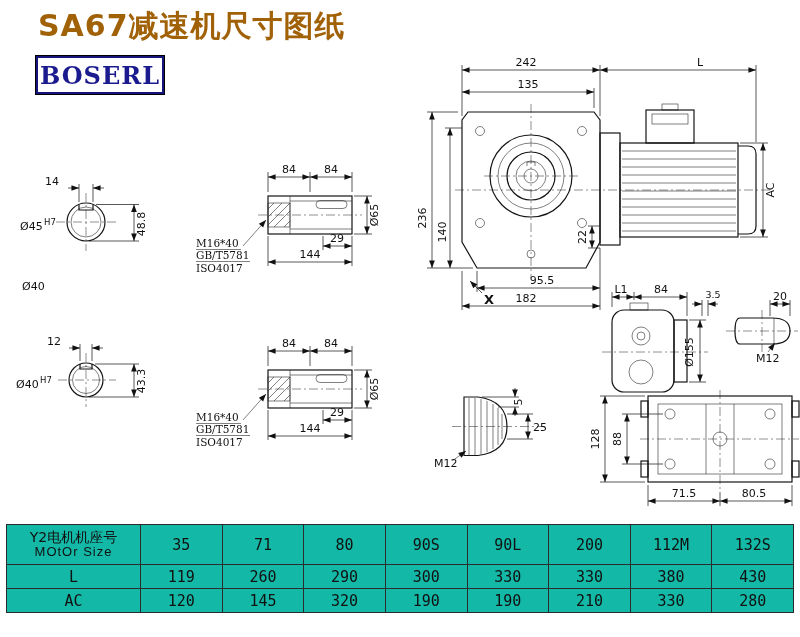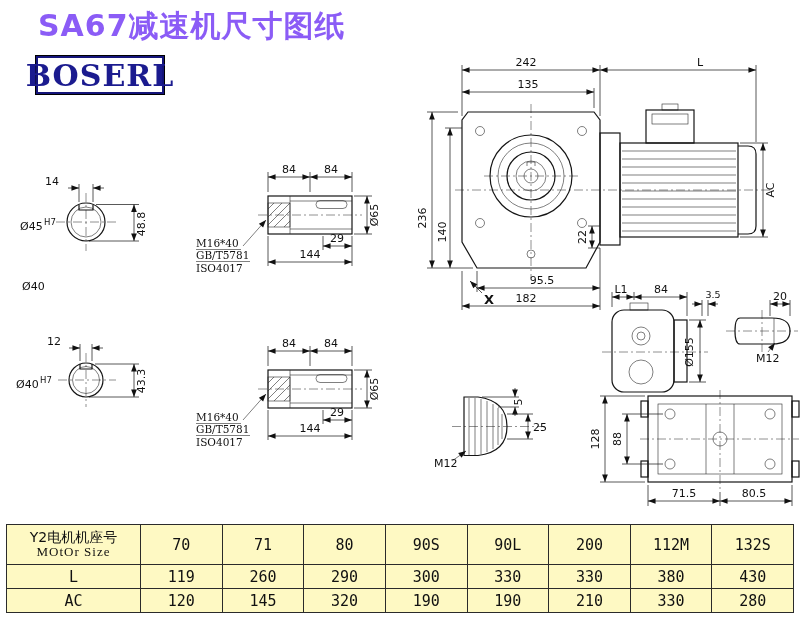--- a/index.html
+++ b/index.html
@@ -1,40 +1,40 @@
 <!DOCTYPE html>
 <html><head>
 <meta charset="utf-8">
 <style>
   html,body{margin:0;padding:0;}
   body{width:800px;height:637px;position:relative;background:#fff;overflow:hidden;
        font-family:"DejaVu Sans",sans-serif;color:#111;}
-  #title{position:absolute;left:38px;top:6px;font-size:30px;font-weight:bold;letter-spacing:1px;color:#8b5cf6;}
+  #title{position:absolute;left:38px;top:6px;font-size:30px;font-weight:bold;letter-spacing:1px;color:#a16207;}
   #logo{position:absolute;left:36px;top:56px;width:124px;height:34px;border:2px solid #14147a;
         box-shadow:0 0 0 1px #000;background:#fff;display:flex;align-items:center;justify-content:center;}
-  #logo span{font-family:"DejaVu Serif",serif;font-weight:bold;font-size:30px;color:#1b1b8f;letter-spacing:1px;}
+  #logo span{font-family:"DejaVu Serif",serif;font-weight:bold;font-size:24px;color:#1b1b8f;letter-spacing:1px;}
   svg#drawing{position:absolute;left:0;top:0;}
   .ln{stroke:#151515;stroke-width:1.2;fill:none;}
   .thin{stroke:#2a2a2a;stroke-width:0.6;fill:none;}
   .dim{stroke:#222;stroke-width:0.75;fill:none;}
   .cl{stroke:#333;stroke-width:0.55;fill:none;stroke-dasharray:9 3 2 3;}
   text{fill:#111;}
   .t{font-family:"DejaVu Sans",sans-serif;font-size:11px;}
   .ts{font-family:"DejaVu Sans",sans-serif;font-size:8.5px;}
   .ts2{font-family:"DejaVu Sans",sans-serif;font-size:9.5px;}
   .tser{font-family:"DejaVu Serif",serif;font-size:10.5px;}
   .tb{font-family:"DejaVu Sans",sans-serif;font-size:13px;font-weight:bold;}
   #dimtable{position:absolute;left:6px;top:524px;width:788px;border-collapse:collapse;
-            table-layout:fixed;background:#fef9c3;}
+            table-layout:fixed;background:#14b8a6;}
   #dimtable th,#dimtable td{border:1px solid #2b2b2b;text-align:center;vertical-align:middle;
             padding:0;font-family:"DejaVu Sans Mono",monospace;font-size:15px;font-weight:normal;color:#111;}
   #dimtable tr.r0{height:40px;}
   #dimtable tr.rv{height:24px;}
   .hdr-cn{font-family:"DejaVu Sans",sans-serif;font-size:14px;line-height:1.15;}
-  .hdr-en{font-family:Liberation Serif, serif;font-size:13px;letter-spacing:1px;line-height:1.1;}
+  .hdr-en{font-family:Liberation Sans, sans-serif;font-size:13px;letter-spacing:1px;line-height:1.1;}
 </style>
 </head>
 <body>
 
 <div id="title">SA67减速机尺寸图纸</div>
 <div id="logo">
   <span>BOSERL</span>
 </div>
 
 <svg id="drawing" width="800" height="524" viewBox="0 0 800 524">
@@ -355,21 +355,21 @@
       <col>
       <col>
       <col>
   </colgroup>
   <tbody>
     <tr class="r0">
       <th>
         <div class="hdr-cn">Y2电机机座号</div>
         <div class="hdr-en">MOtOr Size</div>
       </th>
-      <td>70</td>
+      <td>35</td>
       <td>71</td>
       <td>80</td>
       <td>90S</td>
       <td>90L</td>
       <td>200</td>
       <td>112M</td>
       <td>132S</td>
     </tr>
     <tr class="rv">
       <th>L</th>

